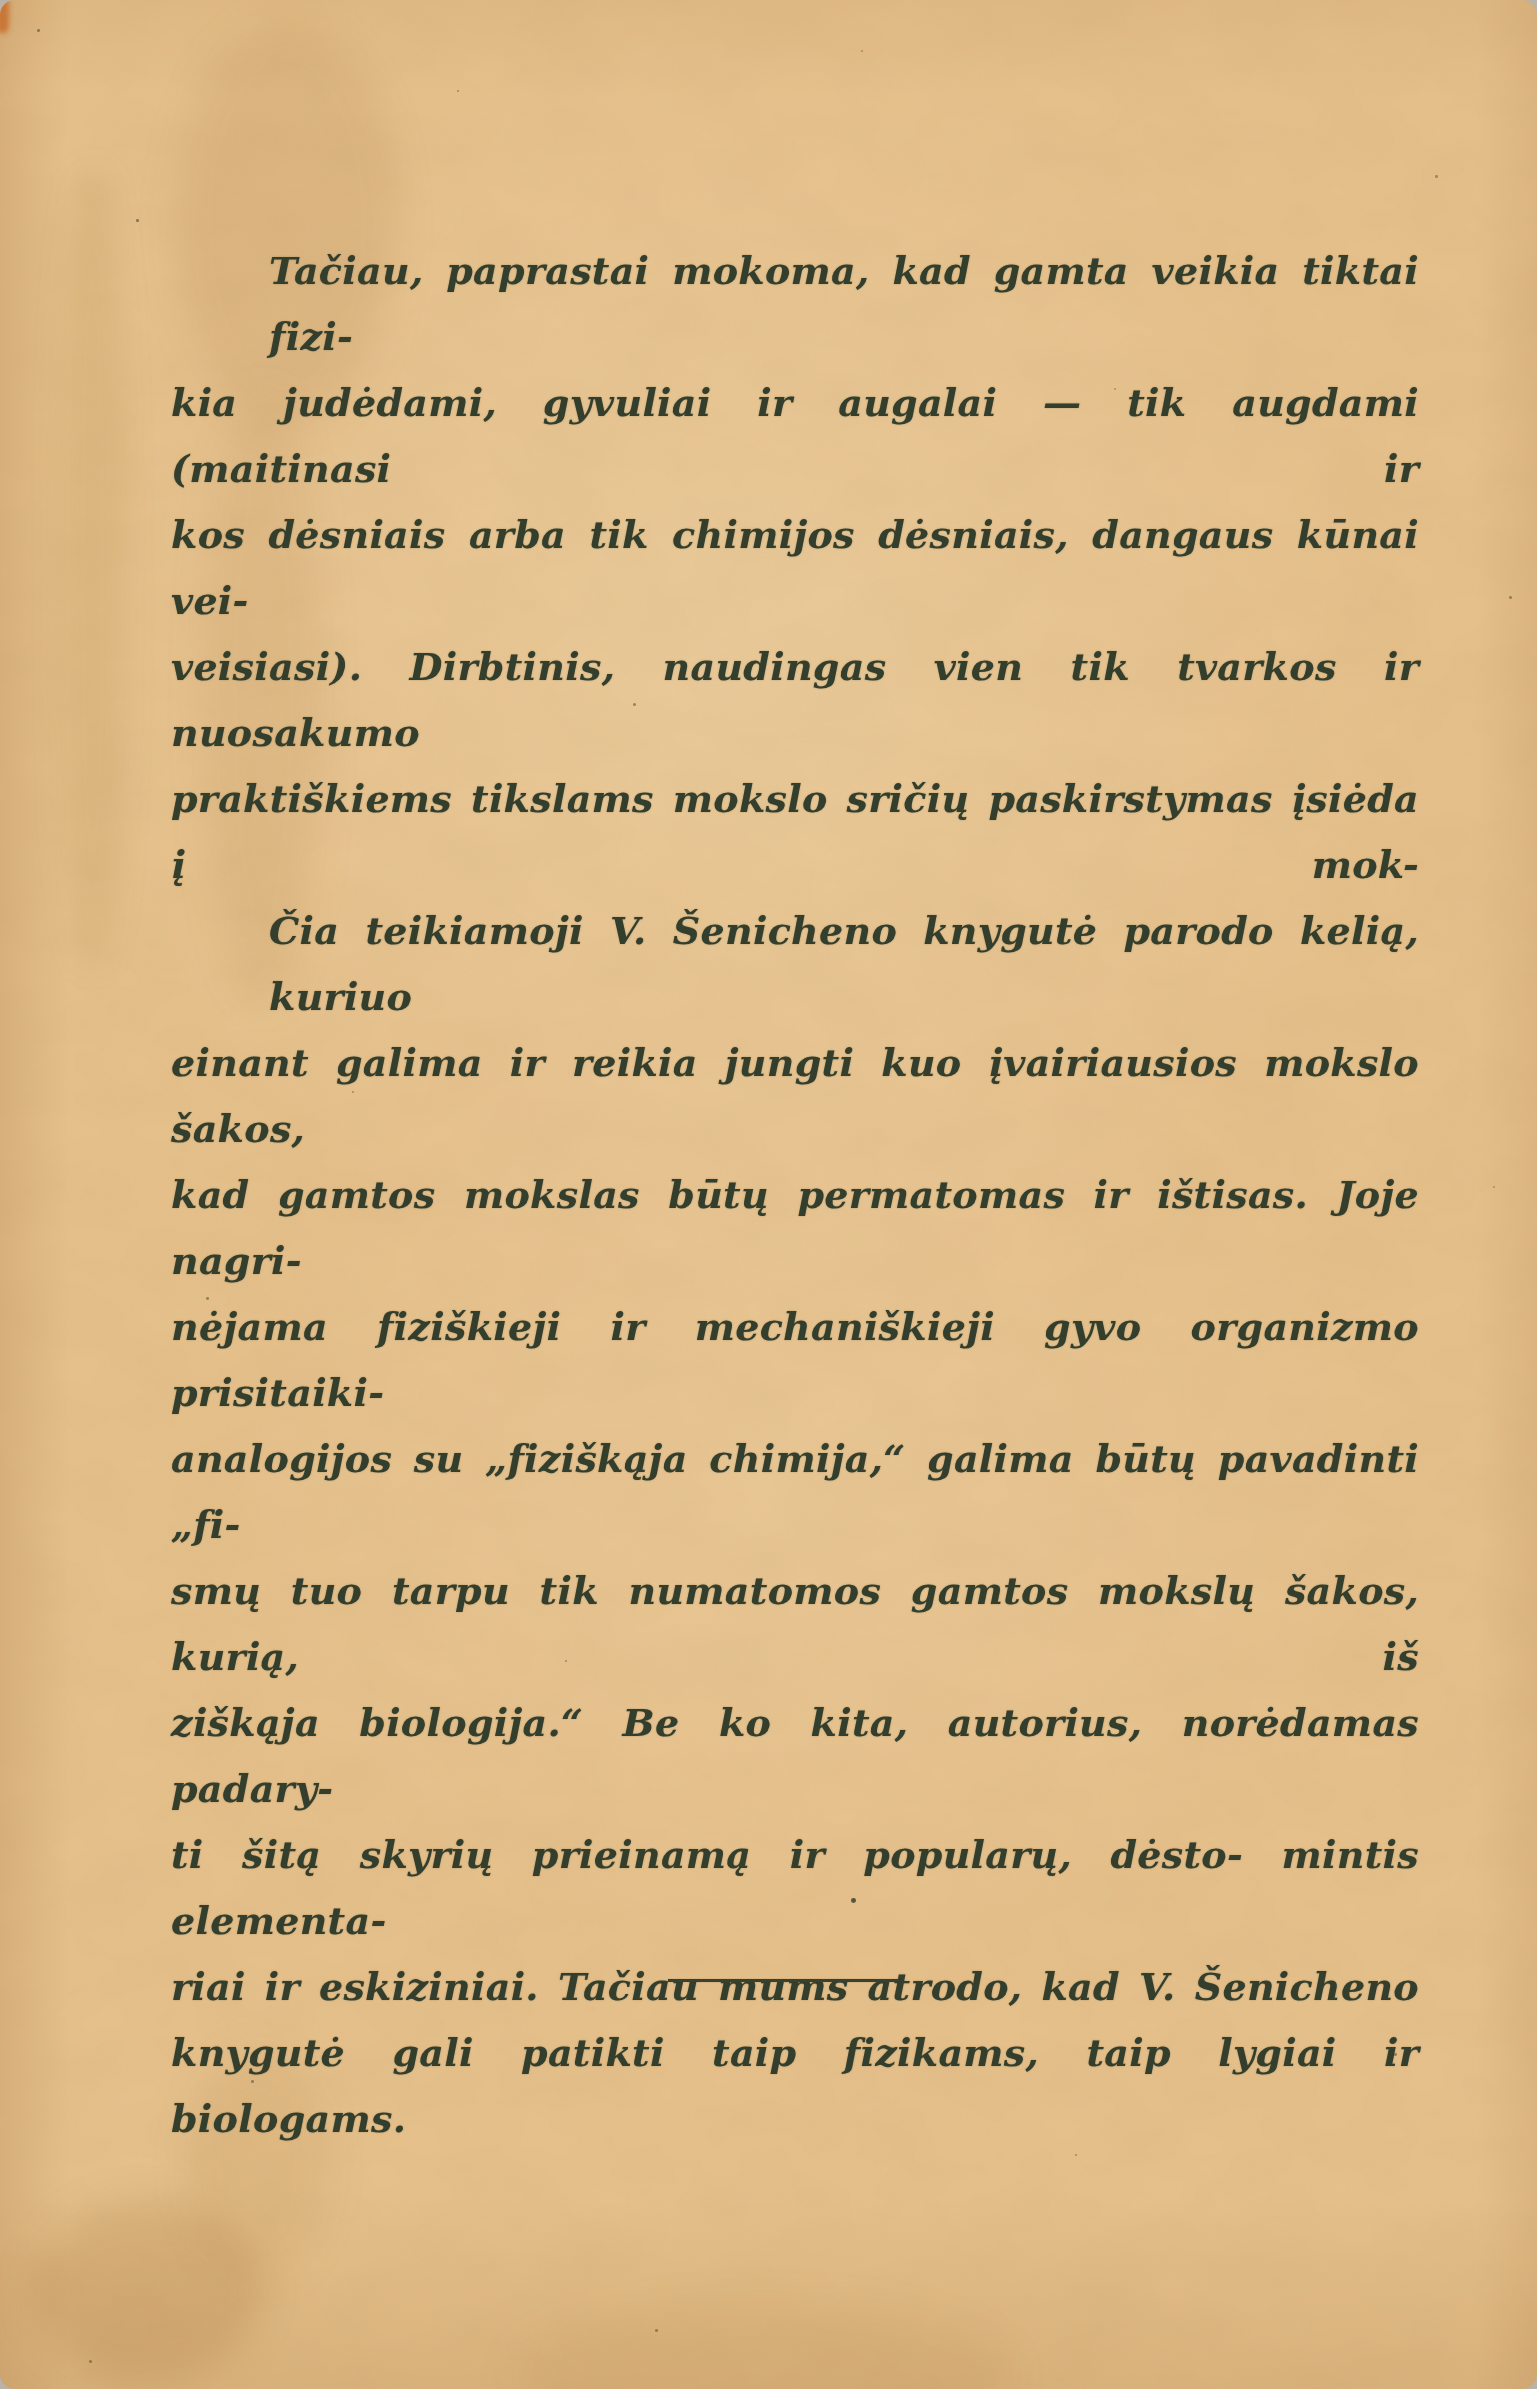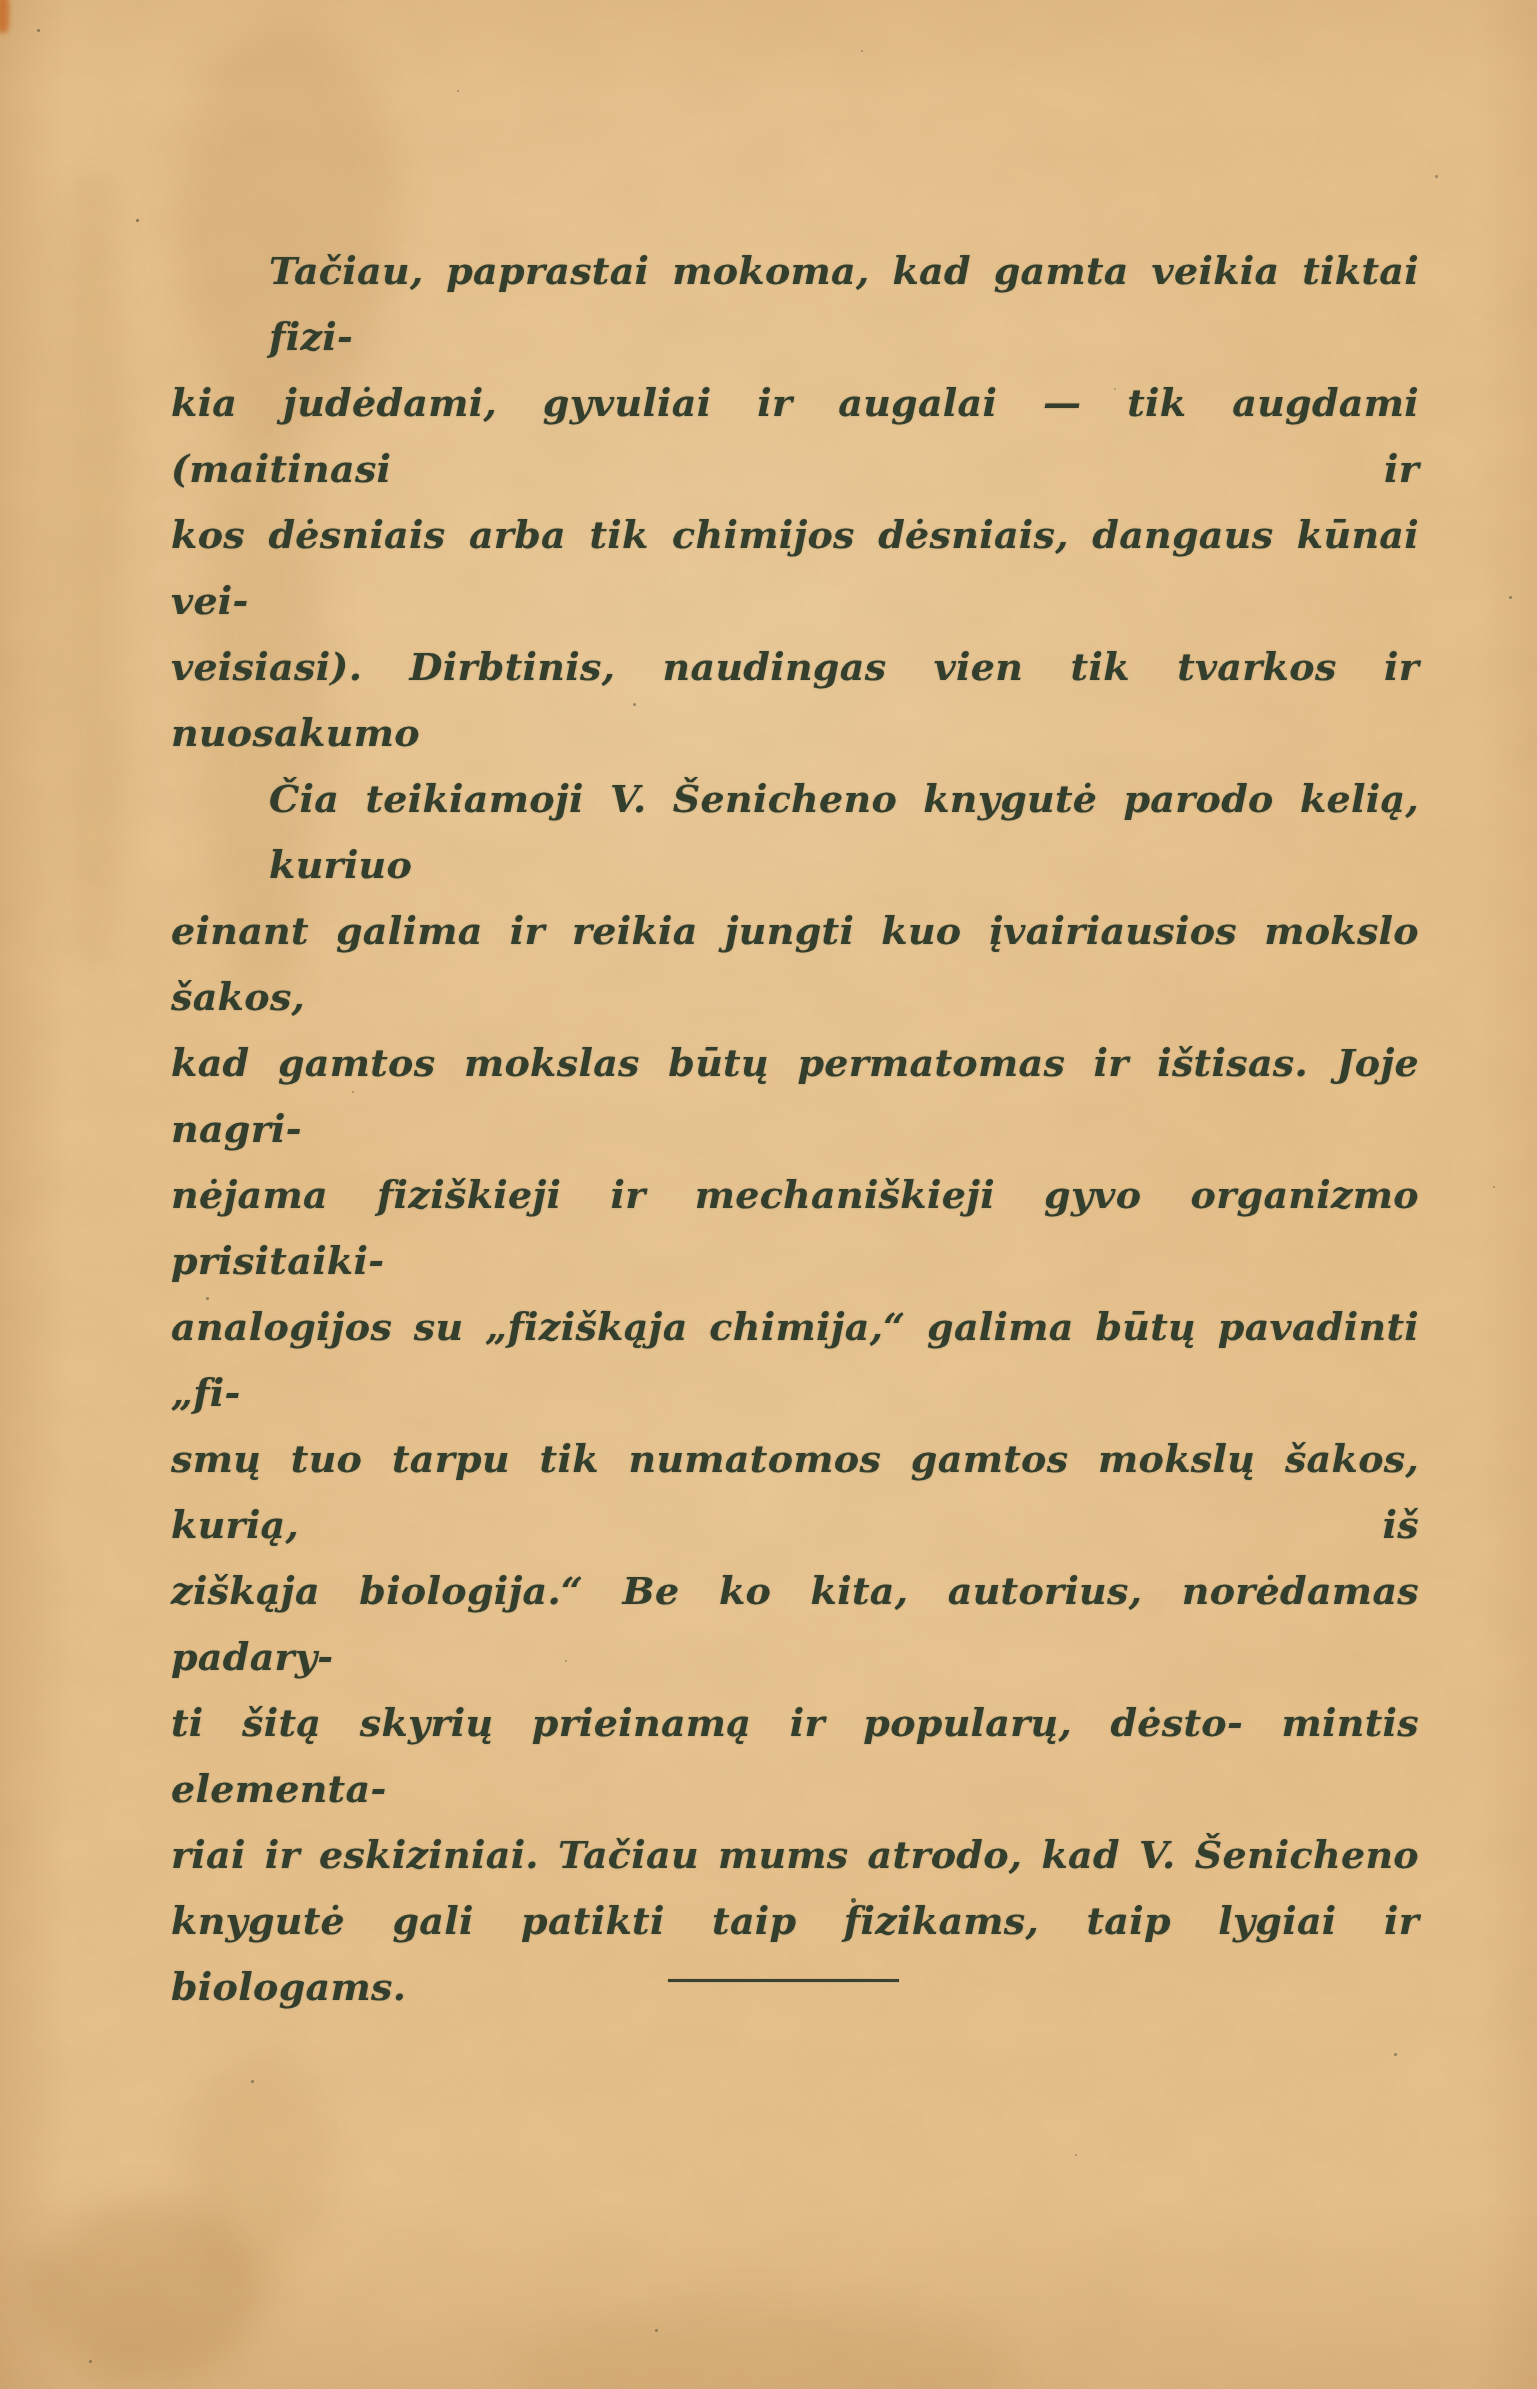--- a/index.html
+++ b/index.html
@@ -91,21 +91,21 @@
     width: 4.8px;
     height: 4.8px;
     border-radius: 50%;
     background: #39422f;
     opacity: 0.85;
   }
 </style>
 </head>
 <body>
 
-<div class="page" style="background-color: rgb(232, 194, 141);">
+<div class="page" style="background-color: rgb(232, 194, 141); border-radius: 15px;">
 
   <svg class="texture" width="1537" height="2389" viewBox="0 0 2892 4495" xmlns="http://www.w3.org/2000/svg">
     <filter id="paperNoise">
       <feTurbulence type="fractalNoise" baseFrequency="0.8" numOctaves="2" seed="7" stitchTiles="stitch"></feTurbulence>
       <feColorMatrix type="matrix" values="0 0 0 0 0.45  0 0 0 0 0.33  0 0 0 0 0.15  0 0 0 0.07 0"></feColorMatrix>
     </filter>
     <filter id="mottle">
       <feTurbulence type="fractalNoise" baseFrequency="0.006 0.009" numOctaves="3" seed="11" stitchTiles="stitch"></feTurbulence>
       <feColorMatrix type="matrix" values="0 0 0 0 0.38  0 0 0 0 0.25  0 0 0 0 0.09  0 0 0 0.09 0"></feColorMatrix>
     </filter>
@@ -120,20 +120,21 @@
   <div class="stain bottom-soft"></div>
   <div class="stain bottom-wide"></div>
   <div class="corner-sliver"></div>
 
   <div class="textblock" style="color: rgb(51, 62, 45);">
       <div class="paragraph">
         <div class="line indent">Tačiau, paprastai mokoma, kad gamta veikia tiktai fizi-</div>
         <div class="line">kia judėdami, gyvuliai ir augalai — tik augdami (maitinasi ir</div>
         <div class="line">kos dėsniais arba tik chimijos dėsniais, dangaus kūnai vei-</div>
         <div class="line">veisiasi). Dirbtinis, naudingas vien tik tvarkos ir nuosakumo</div>
+        <div class="line">praktiškiems tikslams mokslo sričių paskirstymas įsiėda į mok-</div>
       </div>
       <div class="paragraph">
         <div class="line indent">Čia teikiamoji V. Šenicheno knygutė parodo kelią, kuriuo</div>
         <div class="line">einant galima ir reikia jungti kuo įvairiausios mokslo šakos,</div>
         <div class="line">kad gamtos mokslas būtų permatomas ir ištisas. Joje nagri-</div>
         <div class="line">nėjama fiziškieji ir mechaniškieji gyvo organizmo prisitaiki-</div>
         <div class="line">analogijos su „fiziškąja chimija,“ galima būtų pavadinti „fi-</div>
         <div class="line">smų tuo tarpu tik numatomos gamtos mokslų šakos, kurią, iš</div>
         <div class="line">ziškąja biologija.“ Be ko kita, autorius, norėdamas padary-</div>
         <div class="line">ti šitą skyrių prieinamą ir popularų, dėsto- mintis elementa-</div>

